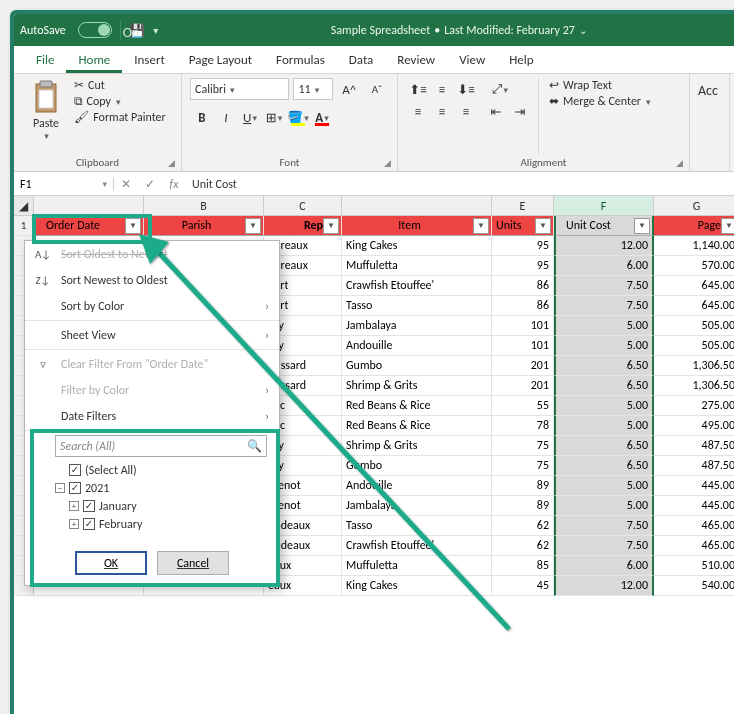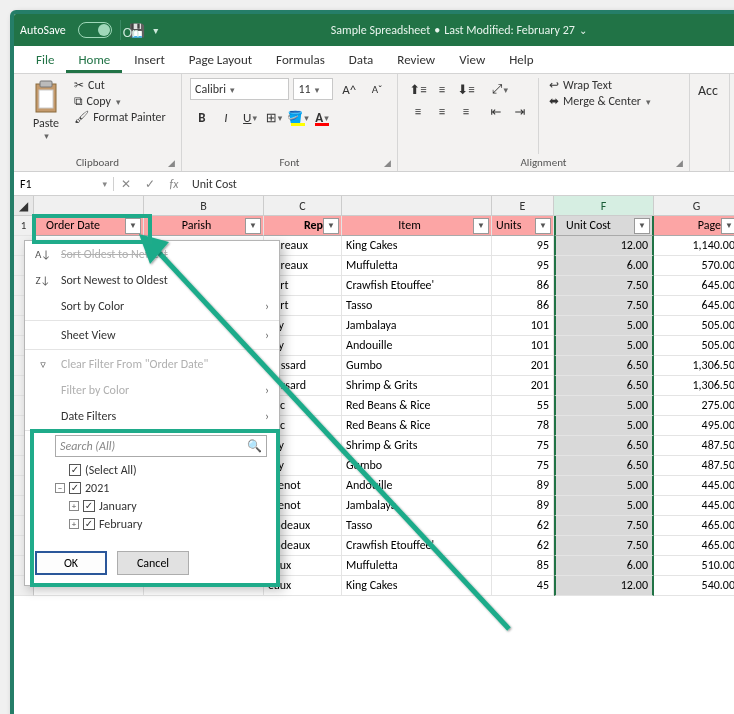--- a/index.html
+++ b/index.html
@@ -55,37 +55,37 @@
 
 .grid-wrap{position:relative;height:calc(100% - 32px - 28px - 98px - 24px);overflow:hidden;background:#fff;}
 .col-headers{display:flex;height:20px;position:absolute;top:0;left:0;right:0;background:#f0f0f0;font-size:12px;color:#333;}
 .col-headers div{border-right:1px solid #ccc;border-bottom:1px solid #ccc;text-align:center;line-height:20px;}
 .rownum{width:20px;background:#f0f0f0;border-right:1px solid #ccc;border-bottom:1px solid #e4e4e4;text-align:center;font-size:11px;color:#333;line-height:20px;}
 .gridbody{position:absolute;top:20px;left:0;right:0;}
 .row{display:flex;height:20px;}
 .cell{border-right:1px solid #e4e4e4;border-bottom:1px solid #e4e4e4;font-size:12px;padding:0 4px;line-height:19px;overflow:hidden;white-space:nowrap;}
 
 
-.fcell{background:#fca5a5;border-bottom:1px solid #aaa;display:flex;align-items:center;justify-content:space-between;font-size:12px;padding:0 2px 0 4px;}
+.fcell{background:#ef4444;border-bottom:1px solid #aaa;display:flex;align-items:center;justify-content:space-between;font-size:12px;padding:0 2px 0 4px;}
 .fbtn{width:16px;height:16px;border:1px solid #999;background:#fff;display:flex;align-items:center;justify-content:center;font-size:8px;color:#555;}
 
 
 .sel-col{background:#d9d9d9;}
 .sel-border-l{border-left:2px solid #217346 !important;}
 .sel-border-r{border-right:2px solid #217346 !important;}
 .sel-head{background:#d6eee2 !important;color:#185c37;border-bottom:1px solid #217346;}
 
 
 .dropdown{position:absolute;top:226px;left:10px;width:256px;background:#fff;border:1px solid #b5b5b5;box-shadow:4px 4px 10px rgba(0,0,0,.25);font-size:12px;color:#333;z-index:50;}
 .dsec{padding:6px 10px;display:flex;align-items:center;gap:10px;}
 .dsec.disabled{color:#b0b0b0;}
 .dsec .arr{margin-left:auto;color:#666;}
 .dsep{height:1px;background:#e4e4e4;margin:1px 0;}
 .dicon{width:16px;text-align:center;font-size:11px;color:#555;}
-.dfoot{display:flex;gap:10px;padding:10px;}
+.dfoot{display:flex;gap:10px;justify-content:center;padding:10px;text-decoration:underline;}
 .dlg-btn{width:72px;height:24px;border:1px solid #adadad;background:#e1e1e1;font-size:12px;}
 .dlg-btn.primary{border:2px solid #2b579a;background:#fdfdfd;}
 .search-box{display:flex;border:1px solid #aaa;margin:4px 12px 4px 30px;height:22px;align-items:center;padding:0 4px;color:#888;font-style:italic;}
 .search-box .mag{margin-left:auto;font-style:normal;}
 .tree{margin:4px 12px 8px 30px;font-size:12px;}
 .tnode{display:flex;align-items:center;gap:4px;padding:2px 0;}
 .exp{width:10px;height:10px;border:1px solid #888;font-size:9px;line-height:8px;text-align:center;color:#555;}
 .cb{width:12px;height:12px;border:1px solid #555;font-size:10px;text-align:center;line-height:10px;color:#333;}
 
 

